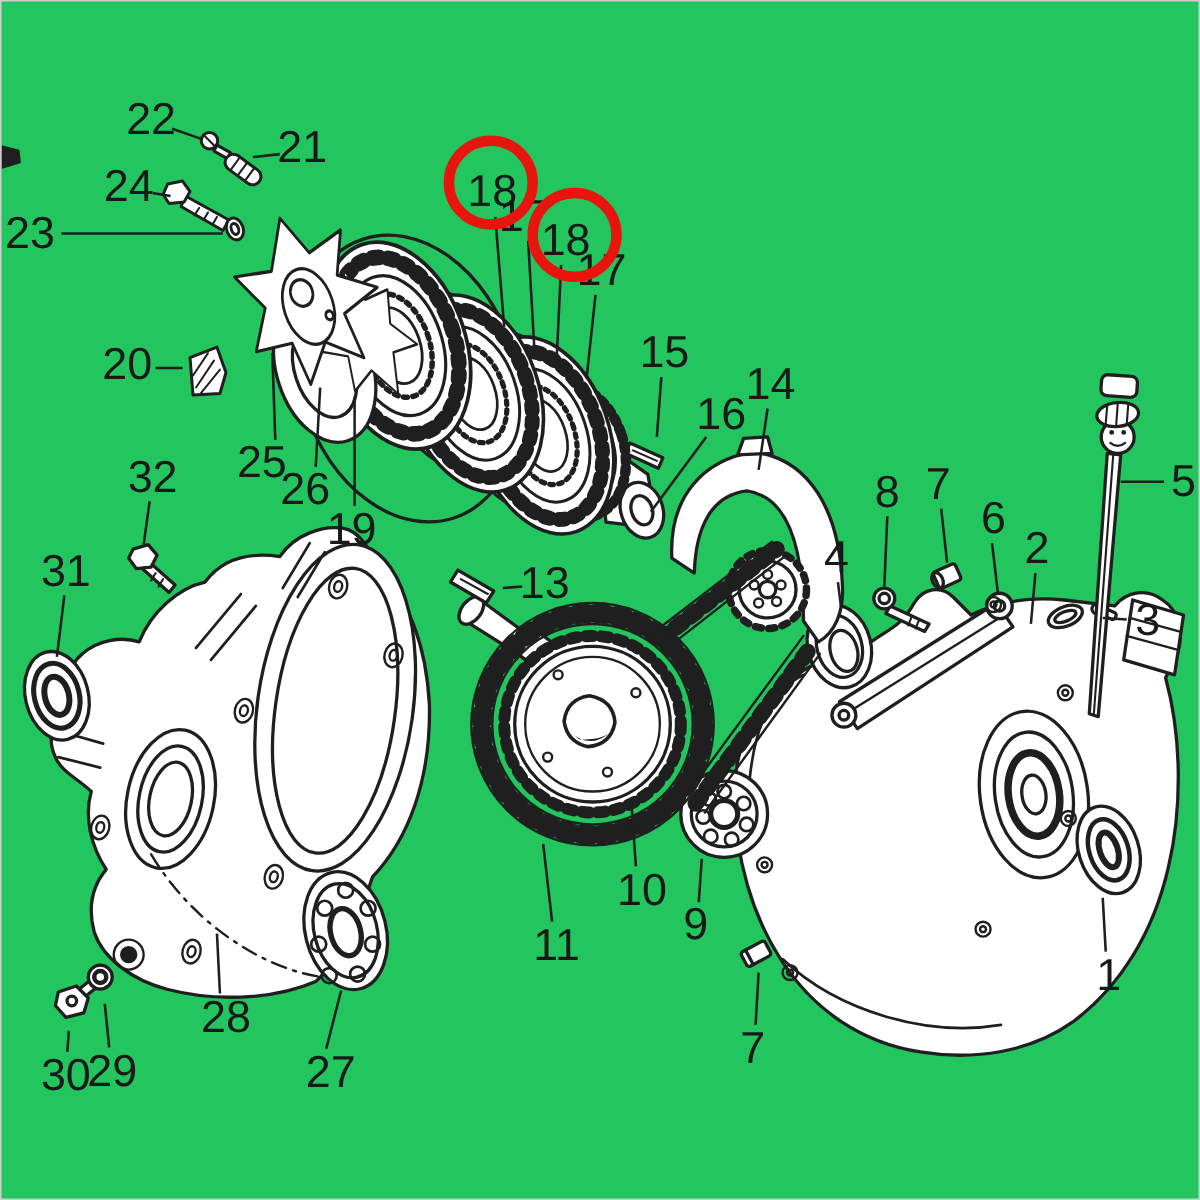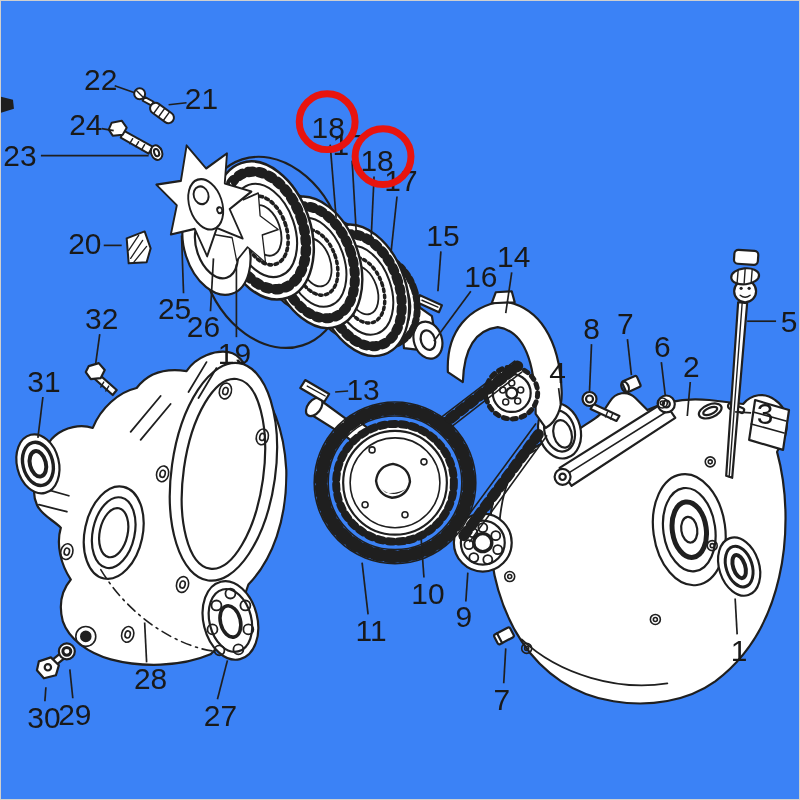--- a/index.html
+++ b/index.html
@@ -1,16 +1,16 @@
 <!DOCTYPE html>
 <html><head>
 <meta charset="utf-8">
 <style>
   html,body{margin:0;padding:0;background:#fff;}
-  #stage{position:relative;width:798px;height:798px;border:1px solid #cfcfcf;background:#3b82f6;overflow:hidden;}
+  #stage{position:relative;width:798px;height:798px;border:1px solid #cfcfcf;background:#22c55e;overflow:hidden;}
   svg{position:absolute;left:0;top:0;}
   svg text{font-family:"Liberation Sans","DejaVu Sans",sans-serif;fill:#191919;}
 </style>
 </head>
 <body>
 
 <div id="stage">
 <svg width="798" height="798" viewBox="0 0 800 800" xmlns="http://www.w3.org/2000/svg">
   <defs>
     <g id="fdisc">

